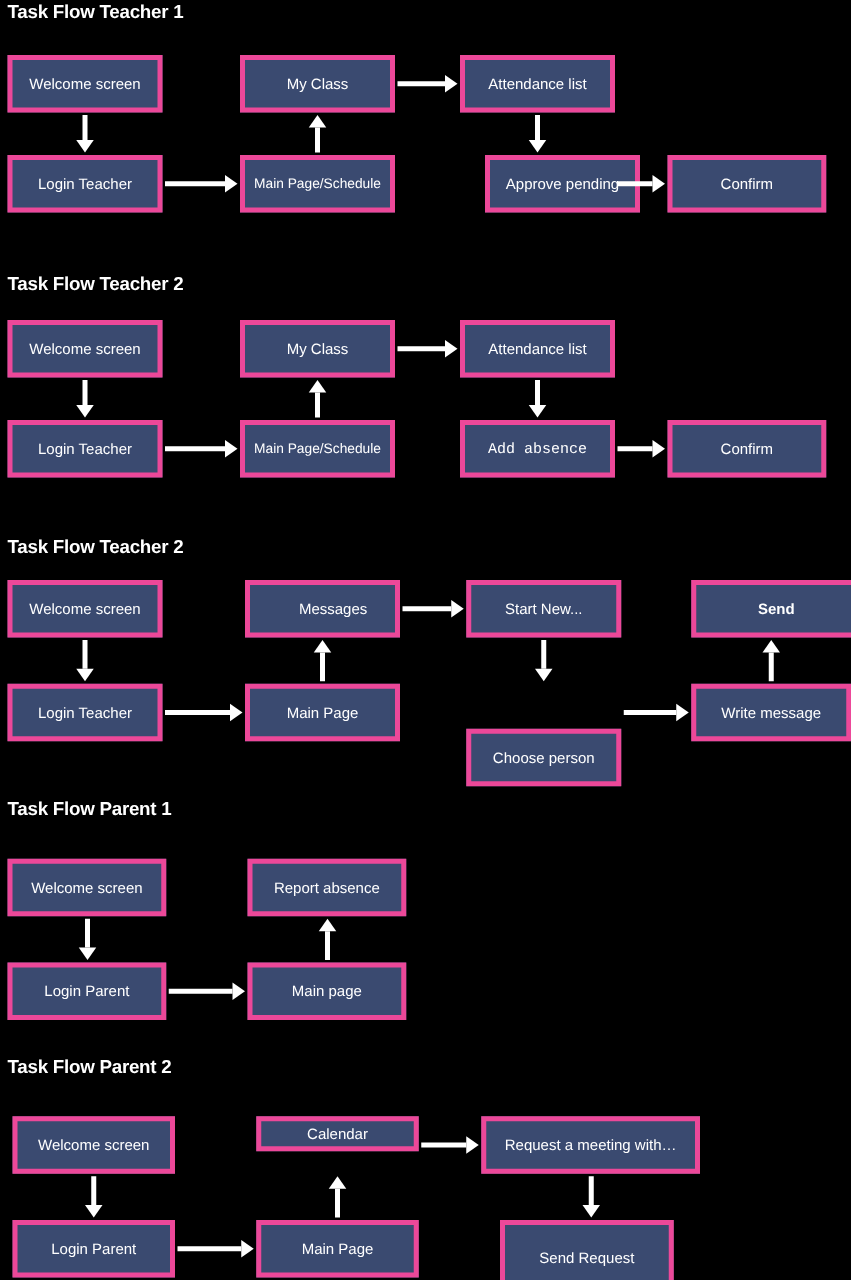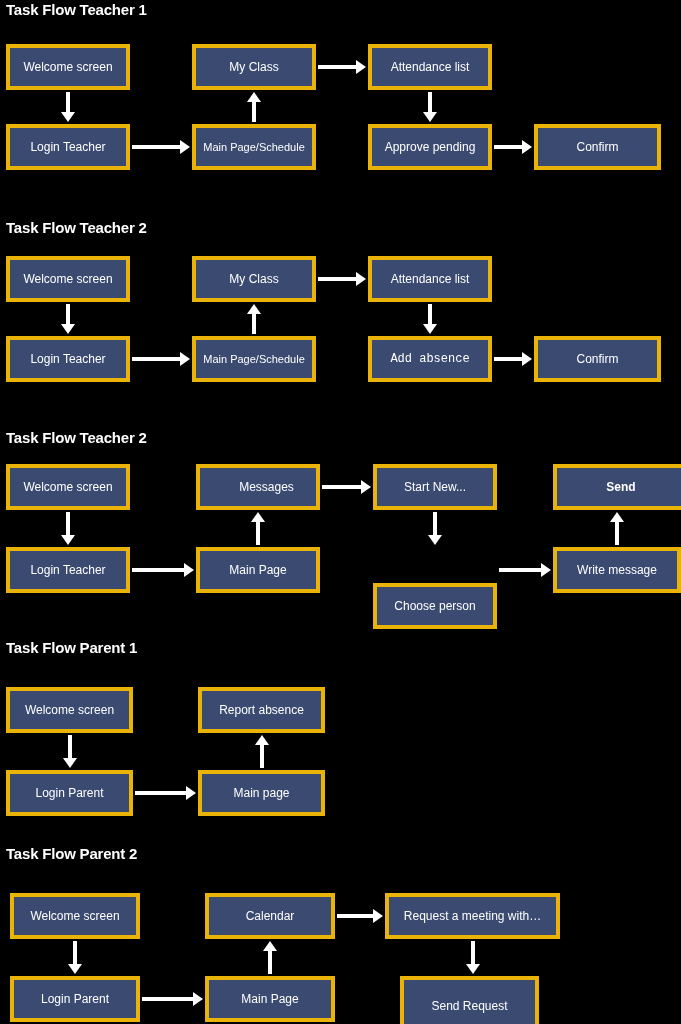--- a/index.html
+++ b/index.html
@@ -37,21 +37,21 @@
     letter-spacing: -0.2px;
     color: #ffffff;
     white-space: nowrap;
     line-height: 16px;
   }
 
   .node {
     position: absolute;
     box-sizing: border-box;
     background: #3a4a70;
-    border: 4px solid #eab308;
+    border: 4px solid #ec4899;
     display: flex;
     align-items: center;
     justify-content: center;
     text-align: center;
     color: #ffffff;
     font-size: 12px;
     line-height: 14px;
     padding: 0 4px;
     overflow: hidden;
   }
@@ -113,21 +113,21 @@
 <body>
 
 <div class="canvas">
     <div class="section" style="top: 0px;">
       <div class="section-title" style="top: 2px;">Task Flow Teacher 1</div>
       <div class="node" style="left: 6px; top: 44px; width: 124px; height: 46px;">Welcome screen</div>
       <div class="node" style="left: 6px; top: 124px; width: 124px; height: 46px;">Login Teacher</div>
       <div class="node" style="left: 192px; top: 44px; width: 124px; height: 46px;">My Class</div>
       <div class="node small" style="left: 192px; top: 124px; width: 124px; height: 46px;">Main Page/Schedule</div>
       <div class="node" style="left: 368px; top: 44px; width: 124px; height: 46px;">Attendance list</div>
-      <div class="node" style="left: 368px; top: 124px; width: 124px; height: 46px;">Approve pending</div>
+      <div class="node" style="left: 388px; top: 124px; width: 124px; height: 46px;">Approve pending</div>
       <div class="node" style="left: 534px; top: 124px; width: 127px; height: 46px;">Confirm</div>
       <div class="arrow-v down" style="left: 61px; top: 92px; height: 30px;">
         <div class="shaft" style="height: 20px;"></div>
         <div class="head"></div>
       </div>
       <div class="arrow-h" style="left: 132px; top: 140px; width: 58px;">
         <div class="shaft" style="width: 48px;"></div>
         <div class="head"></div>
       </div>
       <div class="arrow-v up" style="left: 247px; top: 92px; height: 30px;">
@@ -236,21 +236,21 @@
       </div>
       <div class="arrow-v up" style="left: 254.5px; top: 735px; height: 33px;">
         <div class="shaft" style="height: 23px; top: 10px;"></div>
         <div class="head"></div>
       </div>
     </div>
     <div class="section" style="top: 0px;">
       <div class="section-title" style="top: 846px;">Task Flow Parent 2</div>
       <div class="node" style="left: 10px; top: 893px; width: 130px; height: 46px;">Welcome screen</div>
       <div class="node" style="left: 10px; top: 976px; width: 130px; height: 46px;">Login Parent</div>
-      <div class="node" style="left: 205px; top: 893px; width: 130px; height: 46px;">Calendar</div>
+      <div class="node" style="left: 205px; top: 893px; width: 130px; height: 28px;">Calendar</div>
       <div class="node" style="left: 205px; top: 976px; width: 130px; height: 46px;">Main Page</div>
       <div class="node" style="left: 385px; top: 893px; width: 175px; height: 46px;">Request a meeting with…</div>
       <div class="node" style="left: 400px; top: 976px; width: 139px; height: 60px; text-align: right;">Send Request</div>
       <div class="arrow-v down" style="left: 68px; top: 941px; height: 33px;">
         <div class="shaft" style="height: 23px;"></div>
         <div class="head"></div>
       </div>
       <div class="arrow-h" style="left: 142px; top: 992px; width: 61px;">
         <div class="shaft" style="width: 51px;"></div>
         <div class="head"></div>

